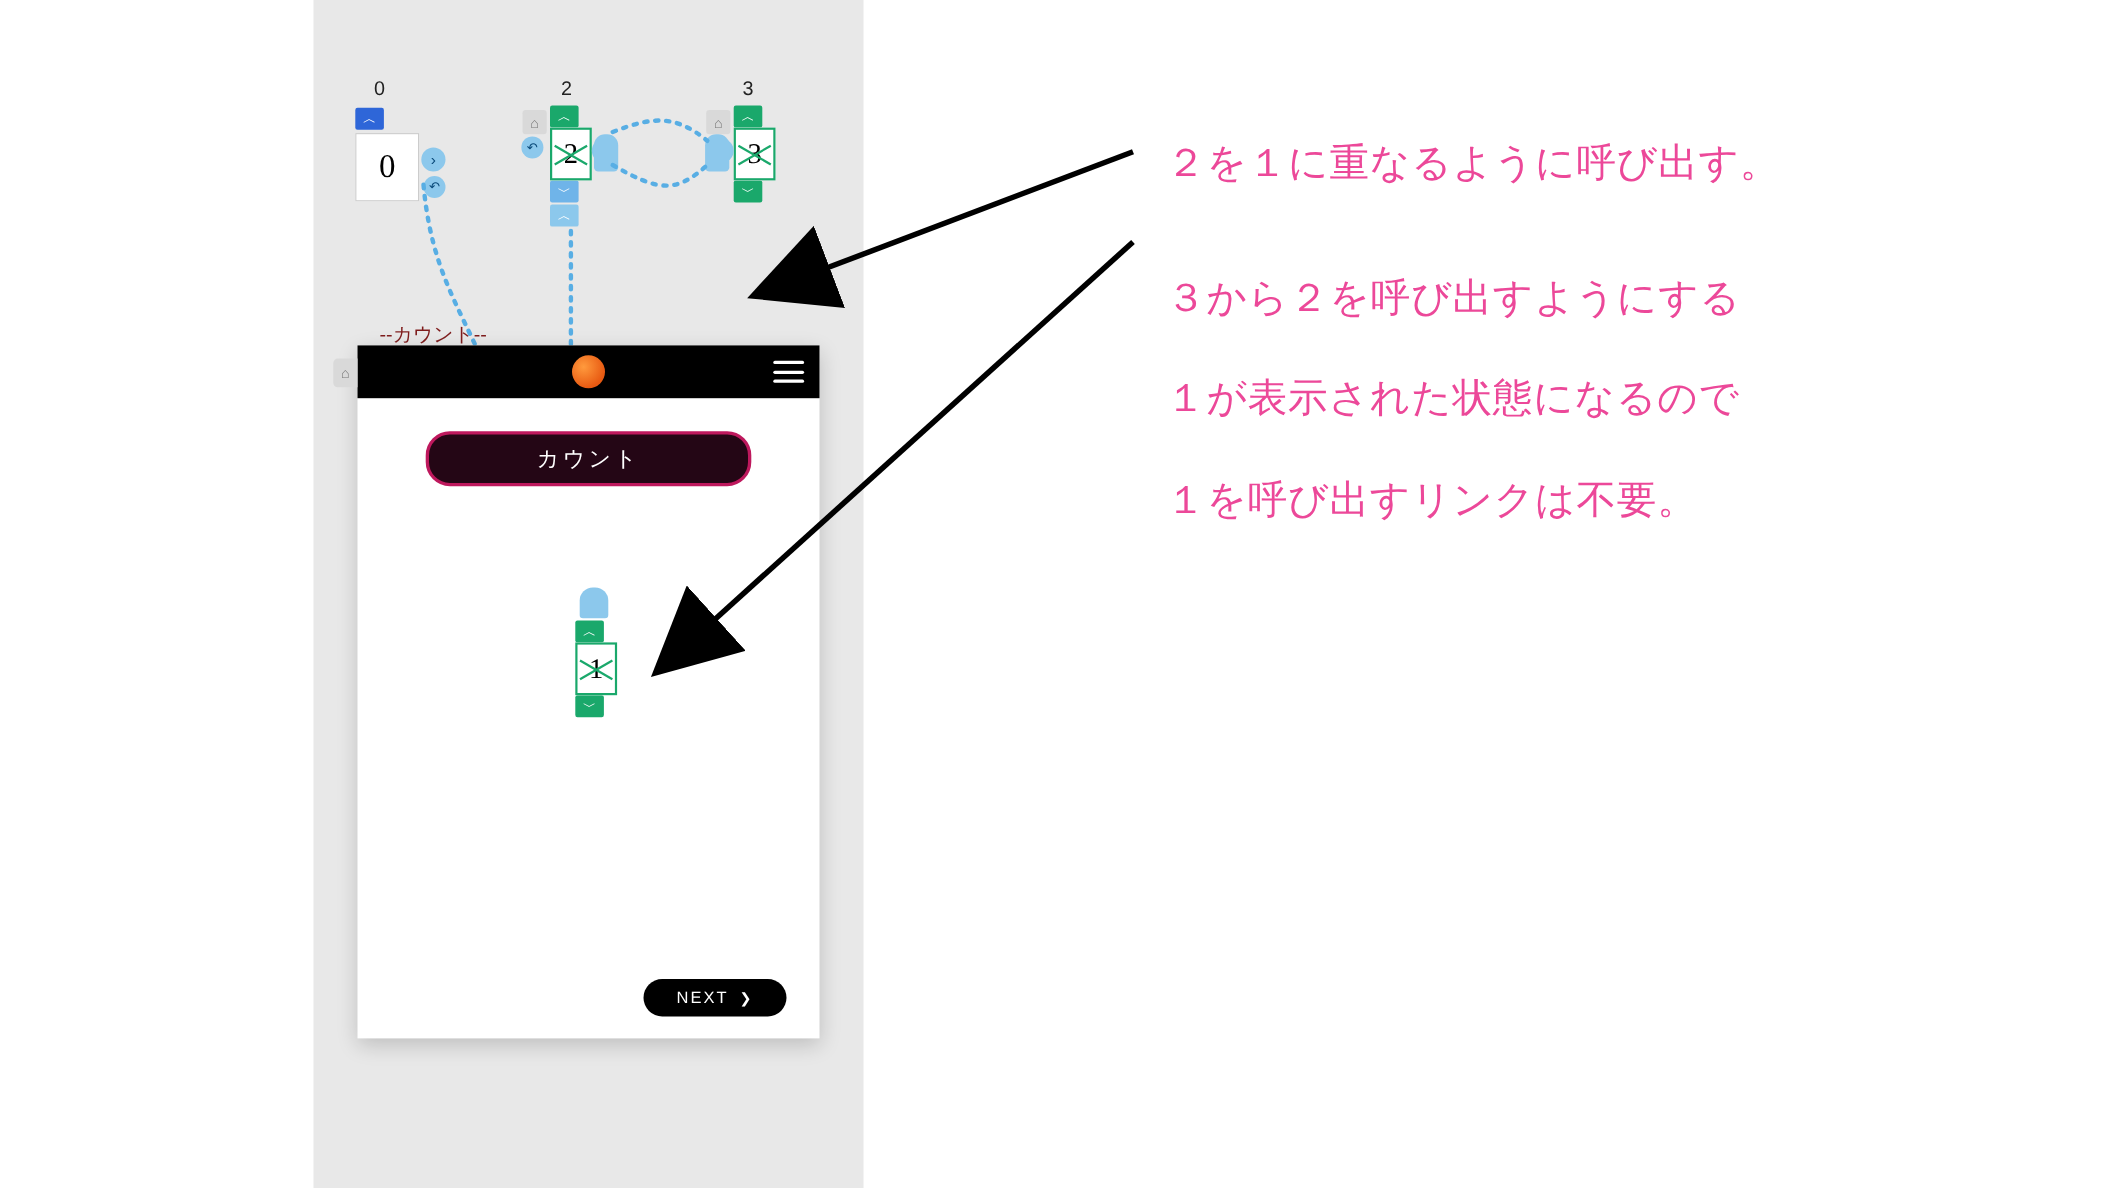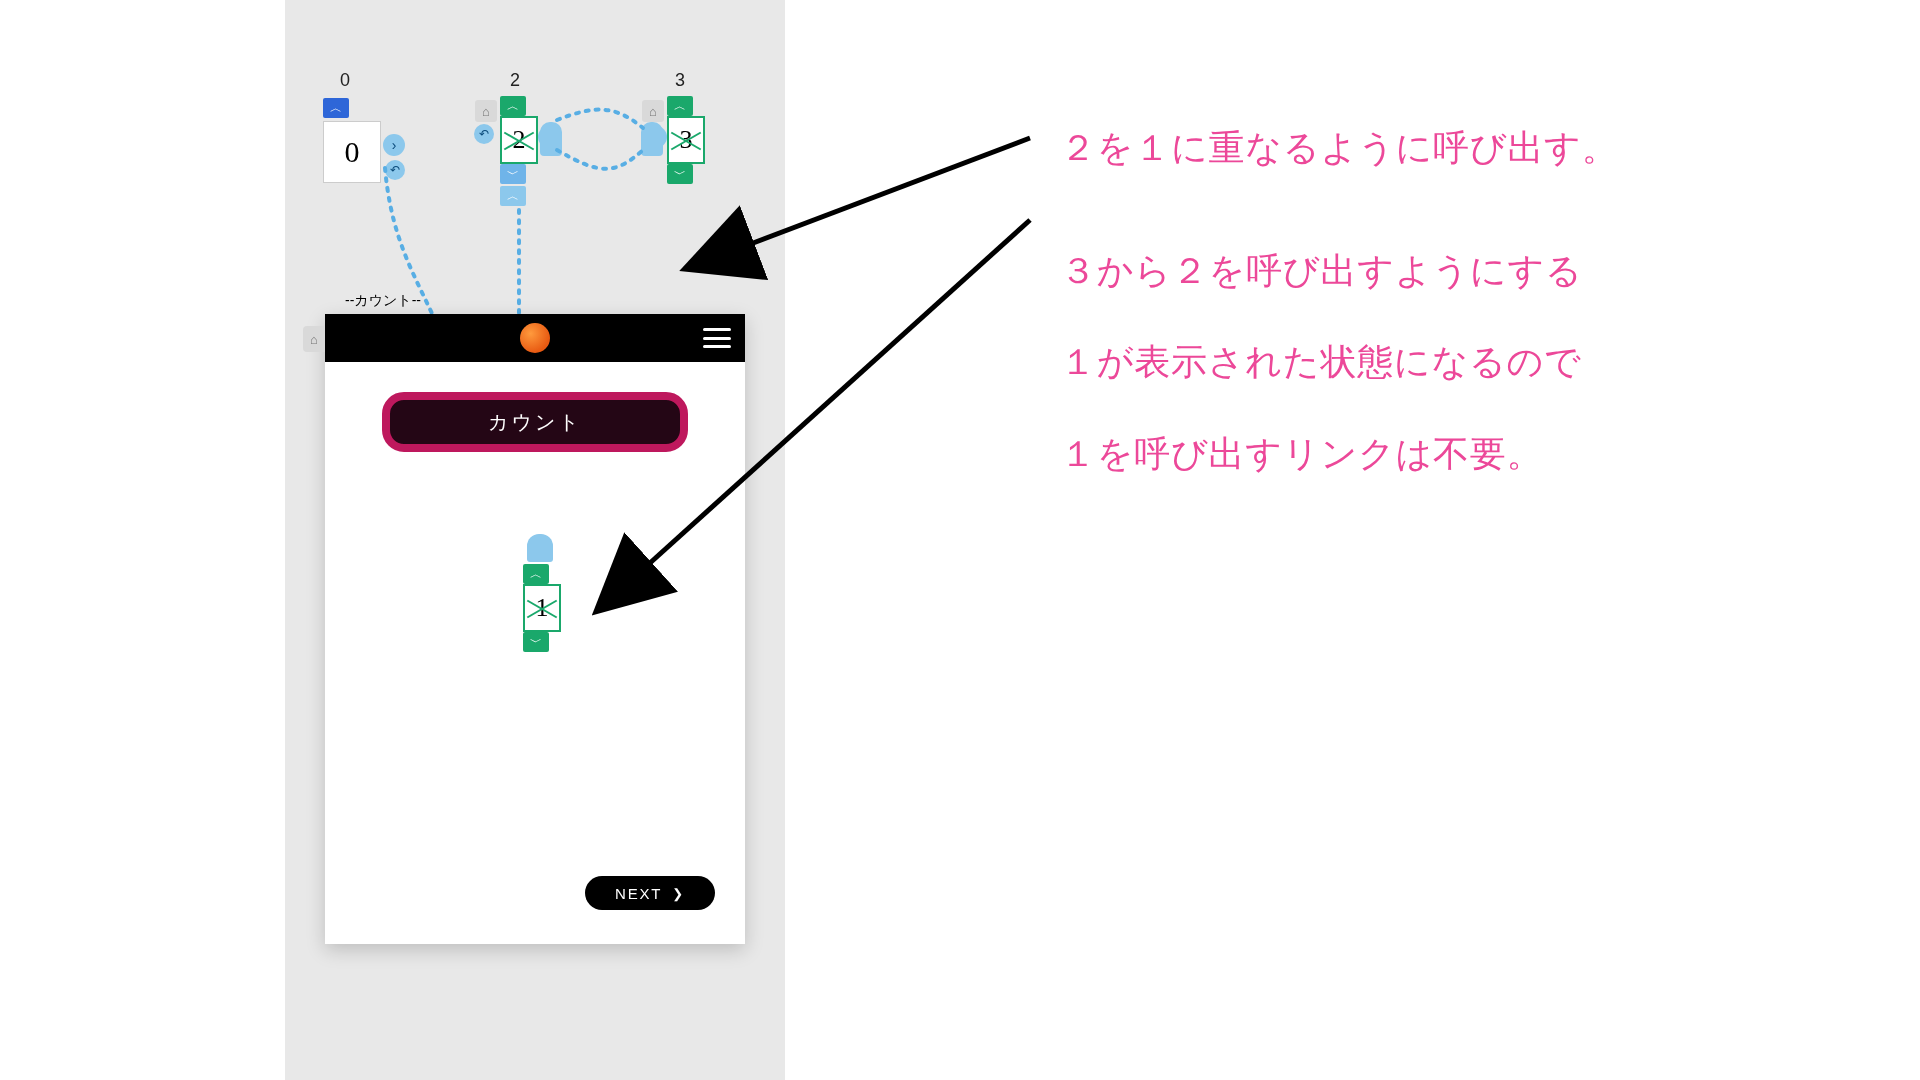--- a/index.html
+++ b/index.html
@@ -25,30 +25,30 @@
   .blk2{left:215px;top:96px}
   .blk3{left:382px;top:96px}
   .home{position:absolute;width:22px;height:22px;background:#d9d9d9;border-radius:3px;display:flex;align-items:center;justify-content:center;color:#777;font-size:13px}
   .home.h2{left:190px;top:100px}.home.h3{left:357px;top:100px}
   
   .cap{position:absolute;width:22px;height:34px;background:#8cc8ec;border-radius:10px 10px 4px 4px}
   .cap.l{left:-26px}.cap.r{right:-26px}
   
   .wires{position:absolute;left:0;top:0;width:500px;height:1080px;pointer-events:none}
   
-  .preview-label{position:absolute;left:60px;top:292px;color:#000000;font-size:14px}
+  .preview-label{position:absolute;left:60px;top:292px;color:#7f1d1d;font-size:18px}
   
   .phone{position:absolute;left:40px;top:314px;width:420px;height:630px;background:#fff;box-shadow:0 6px 18px rgba(0,0,0,.18)}
   .phone .home-tab{position:absolute;left:-22px;top:12px;width:22px;height:26px;background:#d9d9d9;border-radius:4px 0 0 4px;display:flex;align-items:center;justify-content:center;color:#777;font-size:13px}
   .topbar{height:48px;background:#000;display:flex;align-items:center;justify-content:space-between;padding:0 14px}
   .logo{width:30px;height:30px;border-radius:15px;background:radial-gradient(circle at 35% 35%,#ff9a3d,#e85a12 70%)}
   .burger{width:28px;height:20px;display:flex;flex-direction:column;justify-content:space-between}
   .burger span{height:3px;background:#fff;border-radius:2px}
-  .pill{margin:30px auto 0;width:290px;height:44px;border-radius:22px;background:#240615;border:8px solid #be185d;color:#fff;display:flex;align-items:center;justify-content:center;font-size:20px;letter-spacing:.15em}
-  .next-btn{position:absolute;left:260px;bottom:34px;width:130px;height:34px;border-radius:17px;background:#000;color:#fff;display:flex;align-items:center;justify-content:center;font-size:15px;letter-spacing:.12em}
+  .pill{margin:30px auto 0;width:290px;height:44px;border-radius:22px;background:#240615;border:3px solid #be185d;color:#fff;display:flex;align-items:center;justify-content:center;font-size:20px;letter-spacing:.15em}
+  .next-btn{position:absolute;left:260px;bottom:20px;width:130px;height:34px;border-radius:17px;background:#000;color:#fff;display:flex;align-items:center;justify-content:center;font-size:15px;letter-spacing:.12em}
   .next-btn span.chev{margin-left:10px;font-size:13px}
   
   .blk1{left:198px;top:250px}
   .blk1 .cap.top{position:absolute;left:4px;top:-30px;width:26px;height:28px;background:#8cc8ec;border-radius:12px 12px 3px 3px}
   
   .notes{position:absolute;left:1060px;top:108px;font-size:36px;line-height:2.2;color:#ec4899;font-weight:500;letter-spacing:.02em}
   .notes p{margin:0 0 12px}
   .notes .gap{height:32px}
   
   .arrows{position:absolute;left:0;top:0;width:1920px;height:1080px;pointer-events:none}

